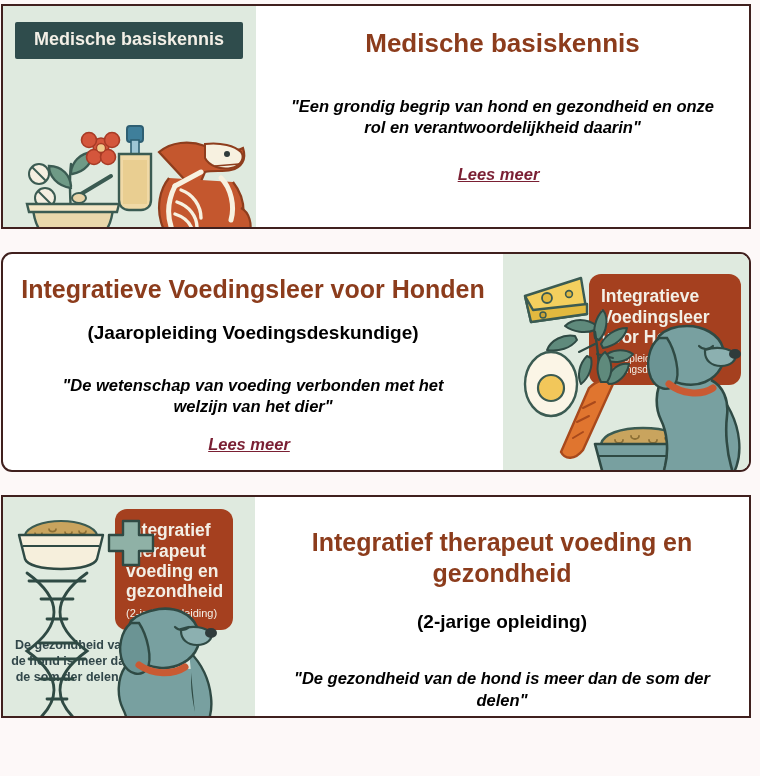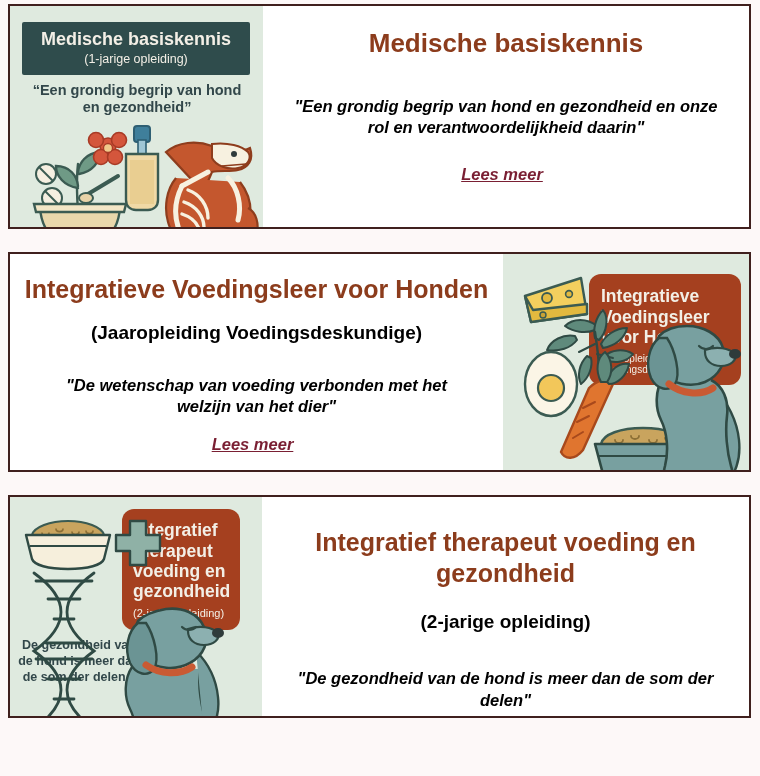--- a/index.html
+++ b/index.html
@@ -5,35 +5,35 @@
   * { box-sizing: border-box; }
   html, body {
     margin: 0; padding: 0;
     width: 760px; height: 776px;
     background: #fdf8f8;
     font-family: "Liberation Sans", sans-serif;
   }
   .page {
     width: 760px; height: 720px;
     position: relative;
-    padding: 4px 9px 2px 8px;
+    padding: 4px 9px 2px 1px;
     display: flex;
     flex-direction: column;
     gap: 23px;
   }
   .card {
     border: 2px solid #40201e;
     background: #ffffff;
     display: flex;
     flex-direction: row;
     overflow: hidden;
     position: relative;
   }
   .card-1 { height: 255px; }
-  .card-2 { height: 249px; }
+  .card-2 { height: 249px; border-radius: 11px; }
   .card-3 { height: 252px; }
 
   
   .text-panel {
     flex: 1 1 auto;
     display: flex;
     flex-direction: column;
     align-items: center;
     justify-content: flex-start;
     padding: 14px 14px 8px 14px;
@@ -144,24 +144,22 @@
 <body>
 
 <div class="page">
 
   <div class="card card-1">
 
     <div class="illus illus-1">
 
       <div class="badge b1">
         <div class="badge-title">Medische basiskennis</div>
-        <div class="badge-sub">(1-jarige opleiding)</div>
       </div>
 
-      <div class="quote-1">“Een grondig begrip van hond en gezondheid”</div>
 
       <svg class="svg-abs" style="left:6px; top:110px;" width="246" height="140" viewBox="0 0 246 140">
 
         <g stroke="#3b5b52" stroke-width="2.4" fill="none" stroke-linecap="round">
           <path d="M63 108 C61 86 60 66 62 48"></path>
           <path d="M62 72 C48 70 40 60 40 50 C54 50 61 60 62 70" fill="#6f9a86" stroke="#3b5b52"></path>
           <path d="M63 58 C76 56 84 46 84 36 C70 37 63 47 62 56" fill="#6f9a86" stroke="#3b5b52"></path>
         </g>
         <g>
           <circle cx="92" cy="30" r="8" fill="#d4563c" stroke="#a83b26" stroke-width="1.6"></circle>

